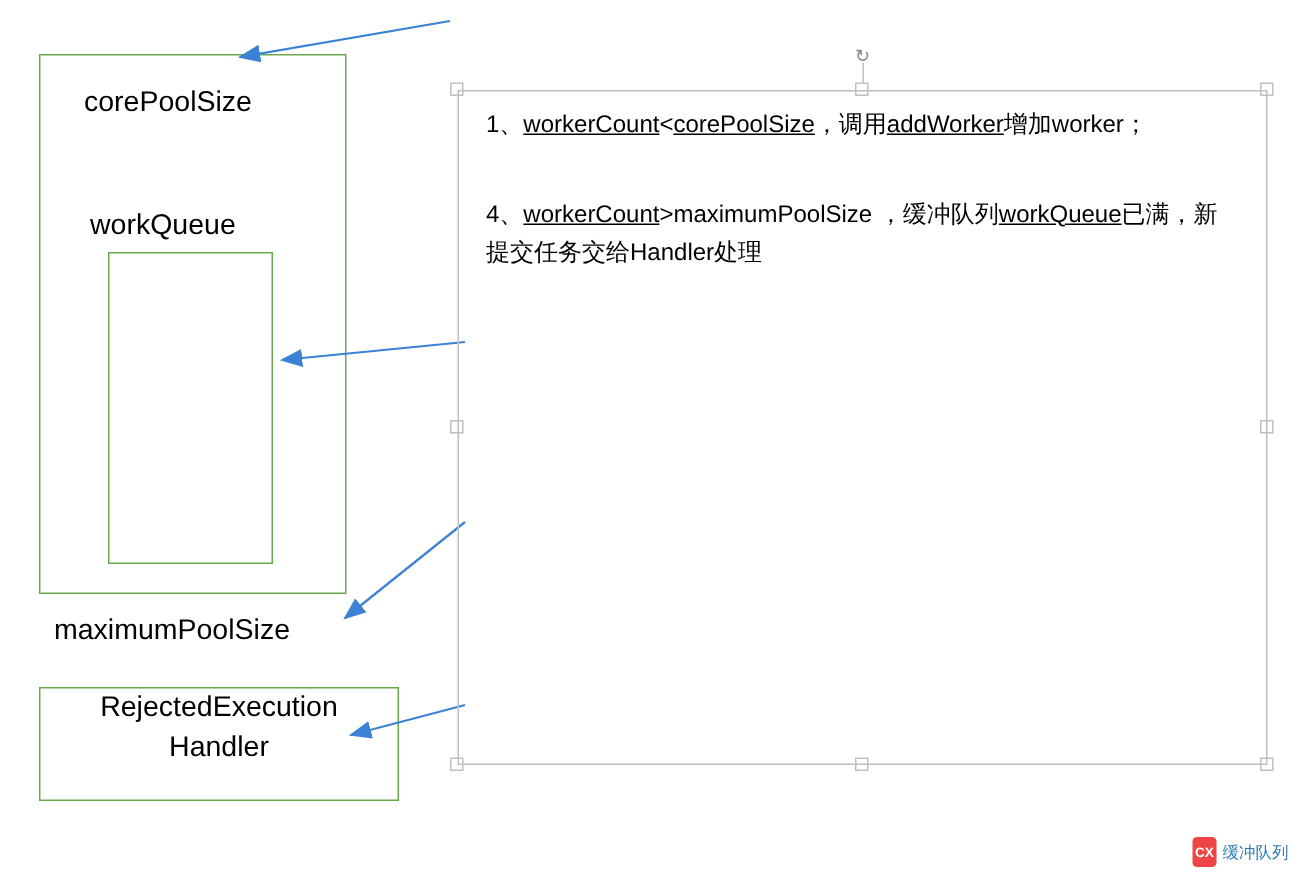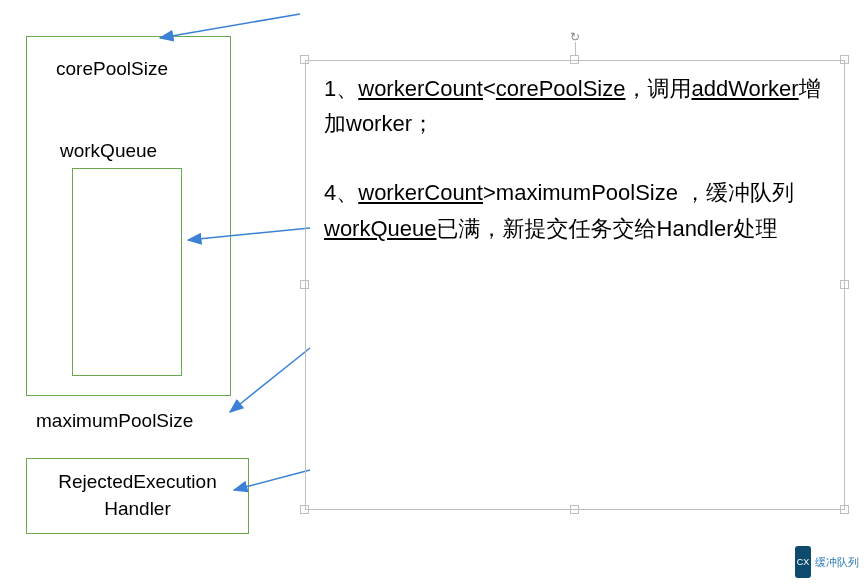--- a/index.html
+++ b/index.html
@@ -43,39 +43,39 @@
     .max-label {
       position: absolute;
       left: 36px;
       top: 410px;
       font-size: 19px;
     }
     .reject-box {
       position: absolute;
       left: 26px;
       top: 458px;
-      width: 223px;
+      width: 240px;
       height: 76px;
       border: 1px solid #6aa84f;
       display: flex;
-      align-items: center;
+      align-items: flex-start;
       justify-content: center;
       text-align: center;
       font-size: 19px;
       line-height: 1.4;
     }
     .text-box {
       position: absolute;
       left: 305px;
       top: 60px;
       width: 540px;
       height: 450px;
       border: 1px solid #bfbfbf;
       padding: 10px 18px;
-      font-size: 22px;
+      font-size: 16px;
       line-height: 1.6;
     }
     .para { margin-bottom: 34px; }
     .u { text-decoration: underline; }
     .handle {
       position: absolute;
       width: 9px;
       height: 9px;
       background: #fff;
       border: 1px solid #bfbfbf;
@@ -110,29 +110,29 @@
       right: 8px;
       bottom: 8px;
       font-size: 11px;
       color: #2a7ab8;
       display: flex;
       align-items: center;
       gap: 4px;
     }
     .watermark-icon {
       width: 16px;
-      height: 32px;
-      background: #0c4a6e;
+      height: 20px;
+      background: #ef4444;
       border-radius: 3px;
       display: inline-flex;
       align-items: center;
       justify-content: center;
       color: #fff;
       font-size: 9px;
-      font-weight: normal;
+      font-weight: bold;
     }
     svg.arrows {
       position: absolute;
       left: 0; top: 0;
       width: 867px;
       height: 586px;
       pointer-events: none;
     }
   </style>
 </head>

